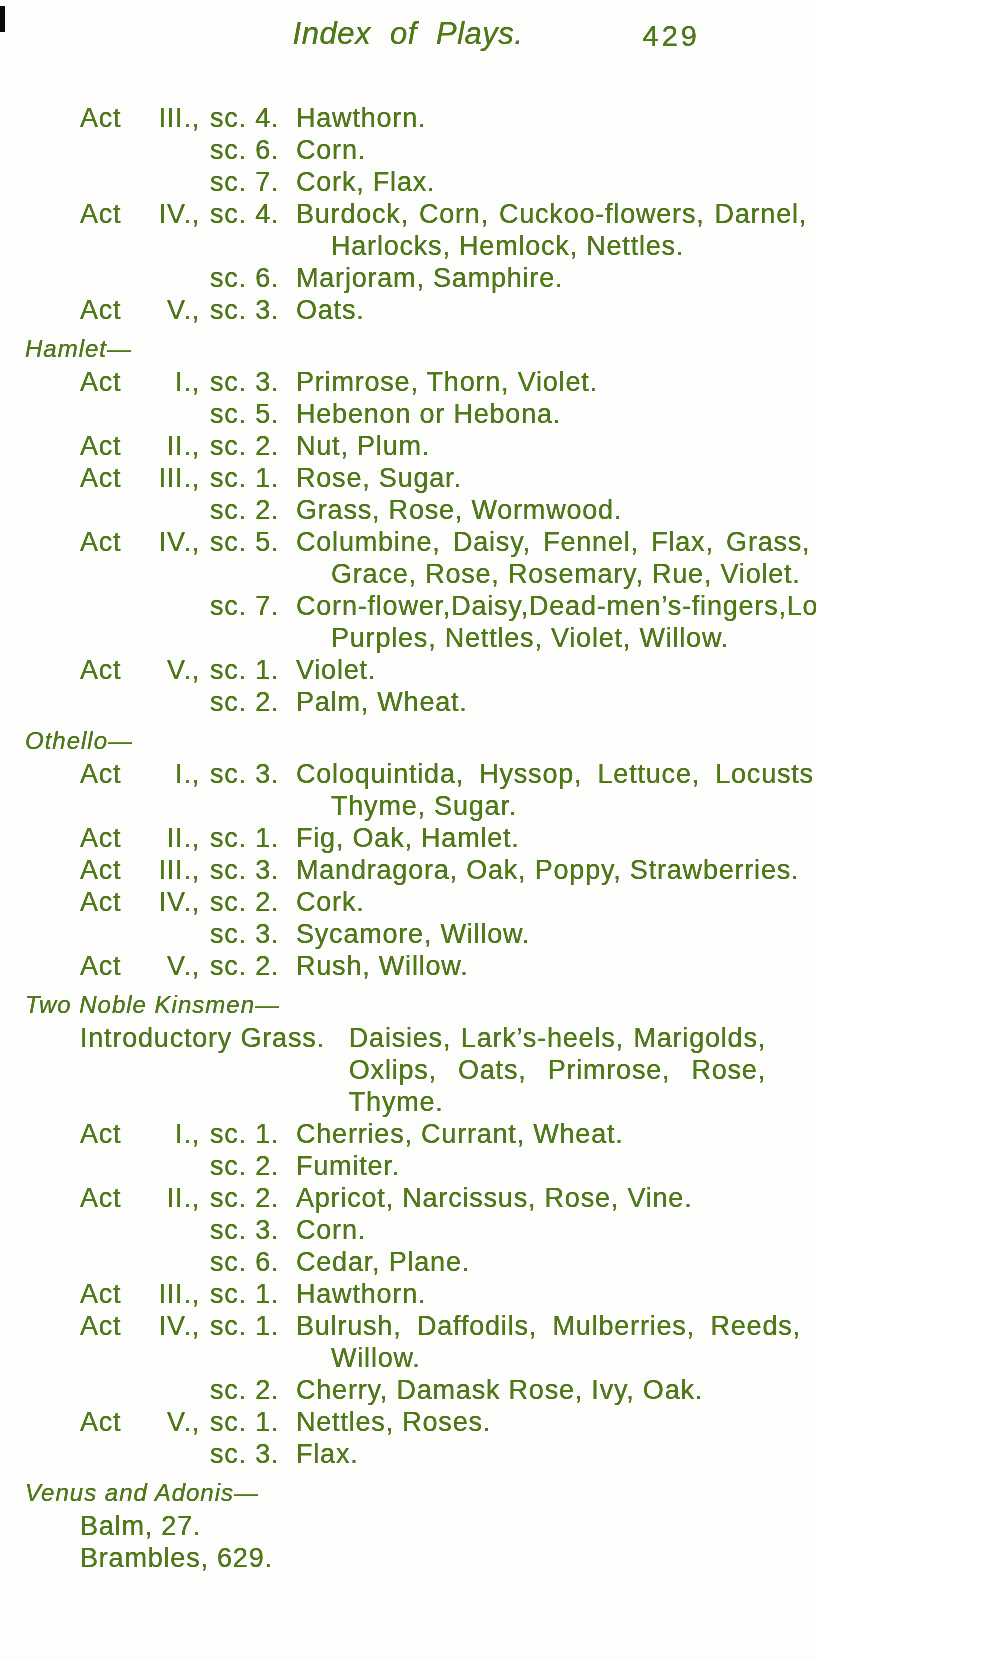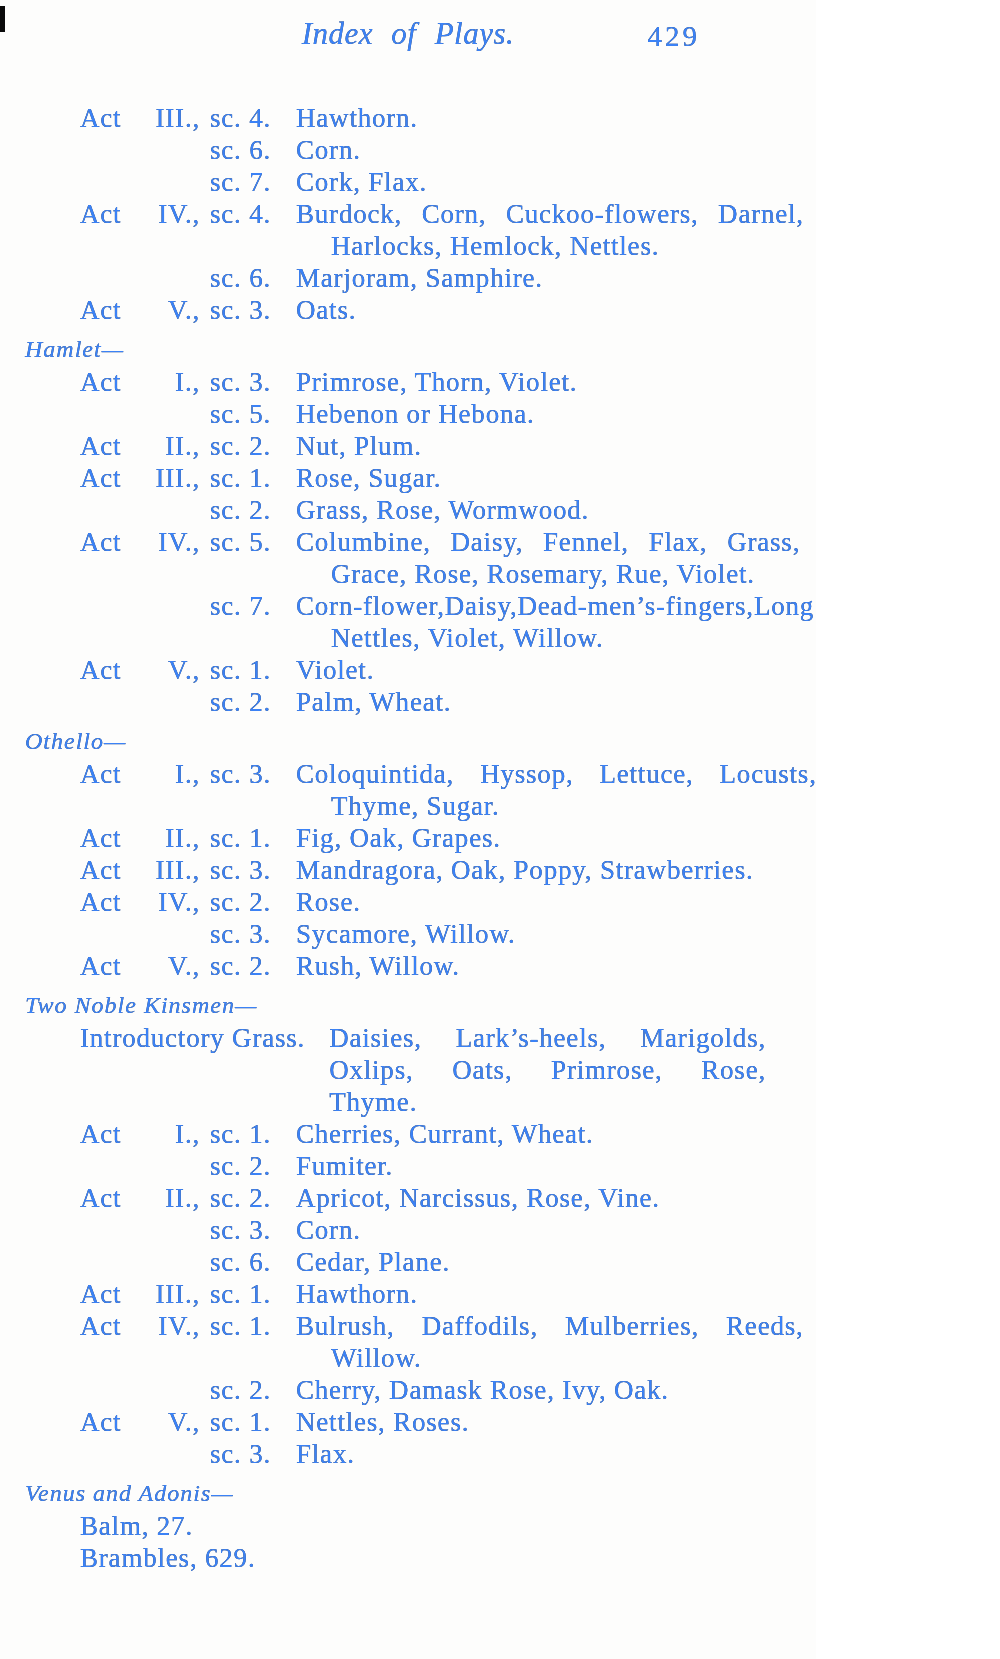--- a/index.html
+++ b/index.html
@@ -1,22 +1,22 @@
 <!DOCTYPE html>
 <html><head>
 <meta charset="utf-8">
 <style>
   html, body { margin: 0; padding: 0; background: #ffffff; }
   .page {
     position: relative;
     width: 816px;
     height: 1659px;
     background: #fdfdfc;
-    color: #3b82f6;
-    font-family: Liberation Serif, serif;
+    color: #4d7c0f;
+    font-family: Liberation Sans, sans-serif;
     box-sizing: border-box;
     overflow: hidden;
     text-shadow: 0 0 0.6px rgba(20,18,16,0.85);
   }
   .scan-artifact {
     position: absolute;
     left: 0; top: 6px;
     width: 5px; height: 26px;
     background: #0a0a0a;
   }
@@ -218,37 +218,37 @@
           </span>
           <span class="col-scene">sc. 3.</span>
           <span class="col-plants">Coloquintida, Hyssop, Lettuce, Locusts, Nettle, Thyme, Sugar.</span>
         </div>
         <div class="entry-row">
           <span class="col-act">
             <span class="act-word">Act</span>
             <span class="act-numeral">II.,</span>
           </span>
           <span class="col-scene">sc. 1.</span>
-          <span class="col-plants">Fig, Oak, Grapes.</span>
+          <span class="col-plants">Fig, Oak, Hamlet.</span>
         </div>
         <div class="entry-row">
           <span class="col-act">
             <span class="act-word">Act</span>
             <span class="act-numeral">III.,</span>
           </span>
           <span class="col-scene">sc. 3.</span>
           <span class="col-plants">Mandragora, Oak, Poppy, Strawberries.</span>
         </div>
         <div class="entry-row">
           <span class="col-act">
             <span class="act-word">Act</span>
             <span class="act-numeral">IV.,</span>
           </span>
           <span class="col-scene">sc. 2.</span>
-          <span class="col-plants">Rose.</span>
+          <span class="col-plants">Cork.</span>
         </div>
         <div class="entry-row">
           <span class="col-act"></span>
           <span class="col-scene">sc. 3.</span>
           <span class="col-plants">Sycamore, Willow.</span>
         </div>
         <div class="entry-row">
           <span class="col-act">
             <span class="act-word">Act</span>
             <span class="act-numeral">V.,</span>

